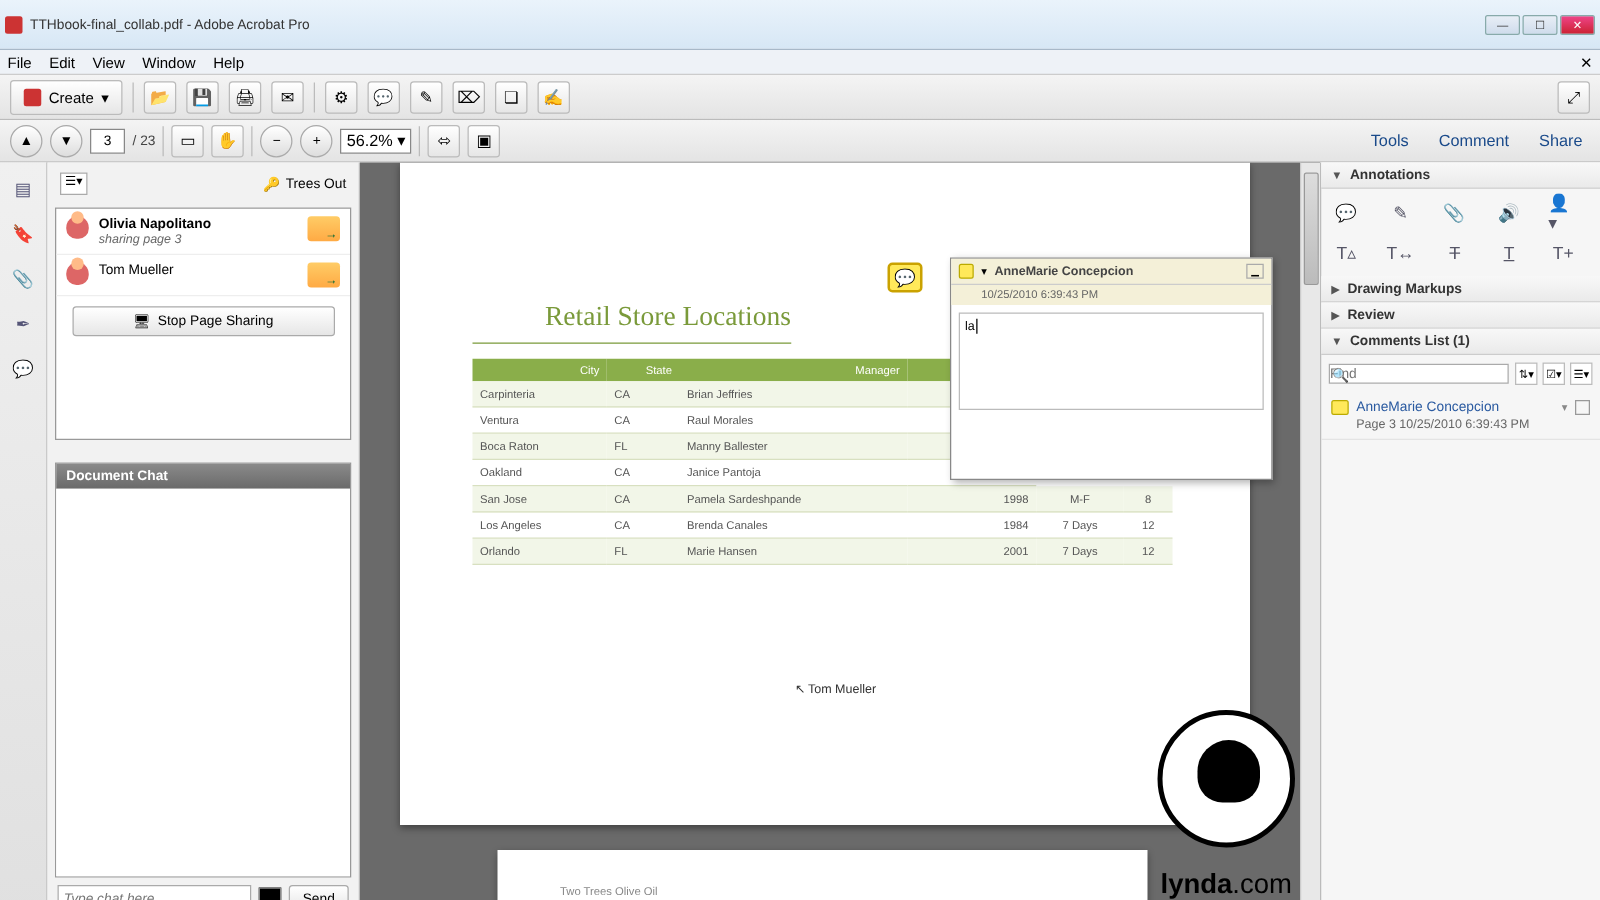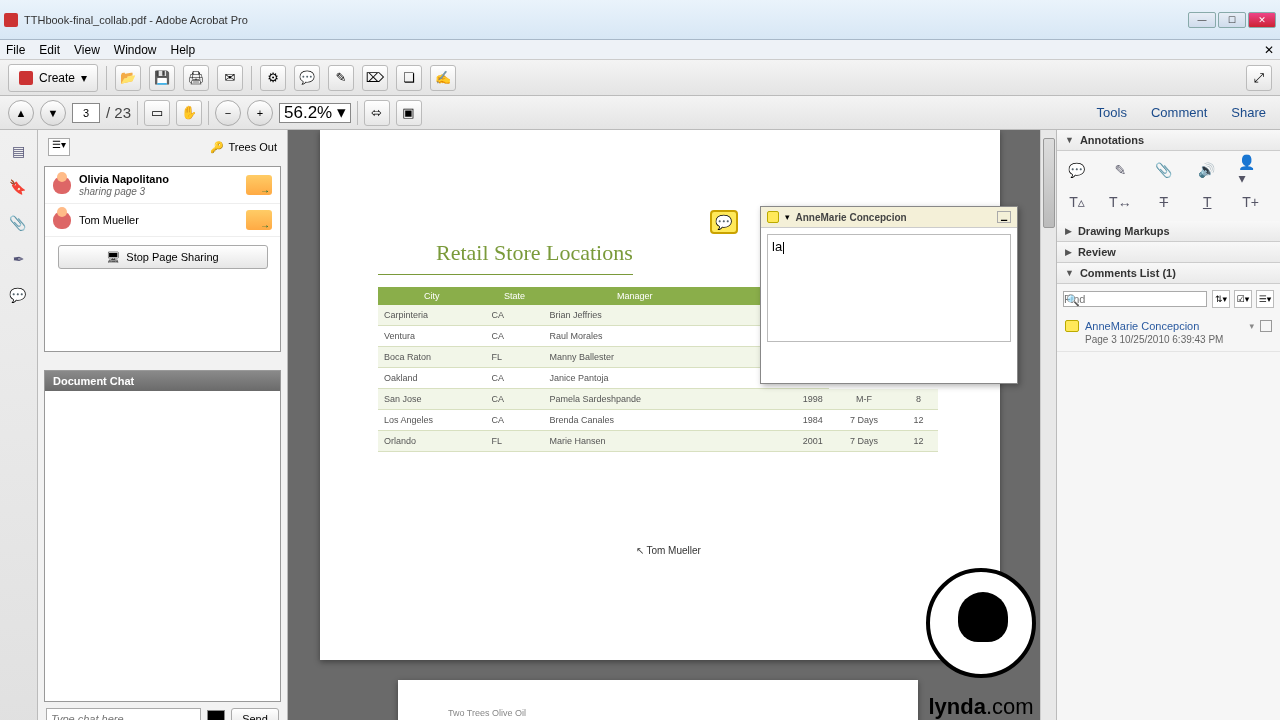--- a/index.html
+++ b/index.html
@@ -22,71 +22,71 @@
 .toolbar { height: 36px; background: linear-gradient(#f4f4f4,#e4e4e4); display: flex; align-items: center; padding: 0 8px; gap: 8px; border-bottom: 1px solid #bbb; }
 .tbtn { width: 26px; height: 26px; background: linear-gradient(#fff,#e6e6e6); border: 1px solid #bbb; border-radius: 3px; display: flex; align-items: center; justify-content: center; font-size: 13px; cursor: pointer; }
 .createbtn { display: flex; align-items: center; gap: 6px; padding: 0 10px; height: 28px; background: linear-gradient(#fff,#e6e6e6); border: 1px solid #bbb; border-radius: 3px; font-size: 12px; cursor: pointer; }
 .createbtn .ico { width: 14px; height: 14px; background:#c33; border-radius:2px; }
 .sep { width: 1px; height: 24px; background: #bbb; }
 .expand { margin-left:auto; }
 
 .toolbar2 { height: 34px; background: linear-gradient(#f4f4f4,#e4e4e4); display: flex; align-items: center; padding: 0 8px; gap: 6px; border-bottom: 1px solid #bbb; }
 .circ { width: 26px; height: 26px; border-radius: 50%; background: linear-gradient(#fff,#ddd); border: 1px solid #aaa; display:flex; align-items:center; justify-content:center; font-size:11px; cursor:pointer; }
 .pagebox { width: 28px; height: 20px; border: 1px solid #888; background: #fff; text-align: center; font-size: 11px; }
-.pagetot { font-size: 15px; color: #444; }
-.zoombox { height: 20px; border: 1px solid #888; background: #fff; font-size: 17px; padding: 0 4px; display:flex; align-items:center; }
+.pagetot { font-size: 11px; color: #444; }
+.zoombox { height: 20px; border: 1px solid #888; background: #fff; font-size: 13px; padding: 0 4px; display:flex; align-items:center; }
 .linkbtns { margin-left:auto; display:flex; gap:12px; font-size:13px; color:#1a4a8a; }
 .linkbtns span { cursor:pointer; padding: 0 6px; }
 
 
 .main { display: flex; height: 608px; }
 .railbar { width: 38px; background: linear-gradient(#f0f0f0,#e0e0e0); border-right: 1px solid #bbb; display:flex; flex-direction:column; align-items:center; gap:14px; padding-top:10px; }
 .railicon { width: 22px; height: 22px; cursor:pointer; display:flex; align-items:center; justify-content:center; font-size:14px; color:#557; }
 
 
 .collab { width: 250px; background: #f2f2f2; border-right: 1px solid #bbb; display:flex; flex-direction:column; padding: 6px; }
 .collab-hdr { display:flex; align-items:center; font-size:12px; padding: 2px 4px 8px; font-weight:bold; color:#333; }
 .collab-hdr .cclose { margin-left:auto; width:14px; height:14px; border:1px solid #aaa; text-align:center; font-size:9px; line-height:12px; cursor:pointer; }
 .collab-tool { display:flex; align-items:center; padding: 2px 4px; }
 .optbtn { width:22px; height:18px; border:1px solid #aaa; background:#fff; cursor:pointer; font-size:10px; text-align:center; }
 .signout { margin-left:auto; font-size:11px; display:flex; align-items:center; gap:4px; cursor:pointer; }
 .panelbox { border: 1px solid #999; margin-top:8px; background:#fff; }
 .panel-title { background: linear-gradient(#8a8a8a,#6a6a6a); color:#fff; font-size:11px; padding:4px 8px; font-weight:bold; }
-.viewer { display:flex; align-items:center; gap:8px; padding:6px 8px; border-bottom:1px solid #eee; }
+.viewer { display:flex; align-items:flex-start; gap:8px; padding:6px 8px; border-bottom:1px solid #eee; }
 .vicon { width:18px; height:18px; background:#d66; border-radius:50% 50% 45% 45%; position:relative; }
 .vicon:before { content:""; position:absolute; width:10px; height:10px; background:#fb8; border-radius:50%; top:-4px; left:4px; }
 .vname { font-size:11px; flex:1; }
 .vname b { font-weight:bold; }
 .vsub { font-size:10px; color:#666; font-style:italic; }
 .screenico { width:26px; height:20px; background: linear-gradient(#fc6,#fa4); border-radius:3px; cursor:pointer; position:relative; }
 .screenico:after { content:"→"; position:absolute; right:2px; bottom:0; font-size:10px; color:#063; }
 .stopbtn { margin:8px auto; display:flex; align-items:center; justify-content:center; gap:6px; width: 210px; height:24px; background:linear-gradient(#fff,#e6e6e6); border:1px solid #aaa; border-radius:3px; font-size:11px; cursor:pointer; }
 .chatarea { flex:1; background:#fff; }
 .chatinput { display:flex; gap:6px; padding:6px 2px 2px; align-items:center; }
 .chatinput input { flex:1; height:22px; border:1px solid #aaa; font-size:11px; padding:0 4px; font-style:italic; color:#888; }
 .colorbox { width:18px; height:18px; background:#000; border:1px solid #888; }
 .sendbtn { width:48px; height:22px; background:linear-gradient(#fff,#e4e4e4); border:1px solid #aaa; border-radius:3px; font-size:11px; cursor:pointer; }
 
 
 .docarea { flex:1; background:#6a6a6a; position:relative; overflow:hidden; }
 .page { position:absolute; left:32px; top:0; width:680px; height:530px; background:#fff; box-shadow:0 2px 6px rgba(0,0,0,.4); }
 .page2 { position:absolute; left:110px; top:550px; width:520px; height:60px; background:#fff; box-shadow:0 2px 6px rgba(0,0,0,.4); padding:28px 0 0 50px; font-size:9px; color:#888; }
 .pgtitle { color:#7a9a3a; font-size:22px; padding: 110px 0 8px 58px; font-family: Georgia, serif; border-bottom:1px solid #7a9a3a; margin:0 60px 0 58px; width:fit-content; }
 table.retail { margin: 12px 0 0 58px; border-collapse:collapse; font-size:9px; width:560px; }
-table.retail th { background:#8aae4a; color:#fff; text-align:center; padding:4px 6px; font-weight:normal; font-size:9px; }
+table.retail th { background:#8aae4a; color:#fff; text-align:right; padding:4px 6px; font-weight:normal; font-size:9px; }
 table.retail td { padding:5px 6px; border-bottom:1px solid #d8e0c0; color:#555; }
 table.retail tr:nth-child(even) td { background:#f2f6e8; }
 .noteicon { position:absolute; left:390px; top:80px; width:28px; height:24px; background:#ffe95a; border:2px solid #caa200; border-radius:4px; display:flex; align-items:center; justify-content:center; font-size:14px; cursor:pointer; }
 .notepopup { position:absolute; left:440px; top:76px; width:258px; height:178px; background:#fff; border:1px solid #888; box-shadow:2px 2px 6px rgba(0,0,0,.3); }
 .notehdr { background:#f4f0d8; padding:4px 6px; font-size:10px; display:flex; align-items:center; gap:6px; border-bottom:1px solid #ccc; }
 .notehdr .nico { width:12px; height:12px; background:#ffe95a; border:1px solid #ba0; border-radius:2px; }
 .notehdr .nauth { font-weight:bold; color:#444; flex:1; }
 .notehdr .nmin { width:14px; height:12px; border:1px solid #aaa; font-size:8px; text-align:center; cursor:pointer; }
 .notedate { font-size:9px; color:#666; padding:2px 6px 4px 24px; background:#f4f0d8; }
-.notebody { margin:6px; border:1px solid #bbb; height:108px; padding:4px; font-size:13px; position:relative; }
+.notebody { margin:6px; border:1px solid #bbb; height:78px; padding:4px; font-size:10px; position:relative; }
 .notebody .caret { display:inline-block; width:1px; height:12px; background:#000; margin-left:1px; animation: blink 1s infinite; vertical-align:middle; }
 .cursor2 { position:absolute; left:316px; top:415px; font-size:10px; color:#333; }
 .cursor2:before { content:"↖"; font-size:10px; margin-right:2px; }
 
 
 .ritepanel { width: 224px; background:#f6f6f6; border-left:1px solid #bbb; display:flex; flex-direction:column; font-size:11px; }
 .rp-hdr { display:flex; align-items:center; padding:4px 8px; border-bottom:1px solid #ccc; cursor:pointer; background:linear-gradient(#f8f8f8,#eaeaea); }
 .rp-hdr .tri { margin-right:6px; font-size:9px; color:#555; }
 .rp-hdr .t { font-weight:bold; color:#333; }
 .annot-body { padding:8px; display:grid; grid-template-columns: repeat(5, 1fr); gap:10px 10px; }
@@ -292,20 +292,21 @@
         </table>
 
       <div class="noteicon">💬</div>
       <div class="notepopup">
         <div class="notehdr">
           <div class="nico"></div>
           <span style="font-size:9px;">▾</span>
           <span class="nauth">AnneMarie Concepcion</span>
           <div class="nmin">▁</div>
         </div>
+        <div class="notedate">10/25/2010 6:39:43 PM</div>
         <div class="notebody">
           <span>la</span><span class="caret"></span>
         </div>
       </div>
 
       <div class="cursor2">Tom Mueller</div>
     </div>
     <div class="page2">
       <span>Two Trees Olive Oil</span>
     </div>

